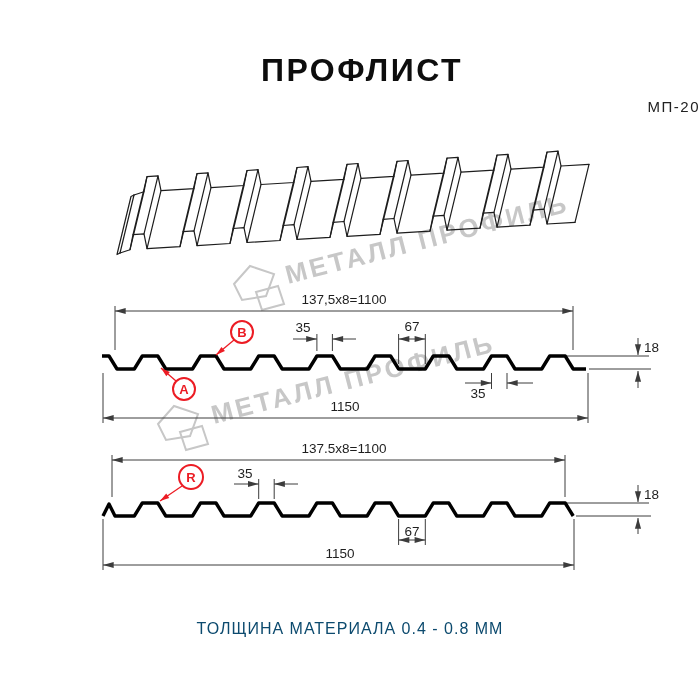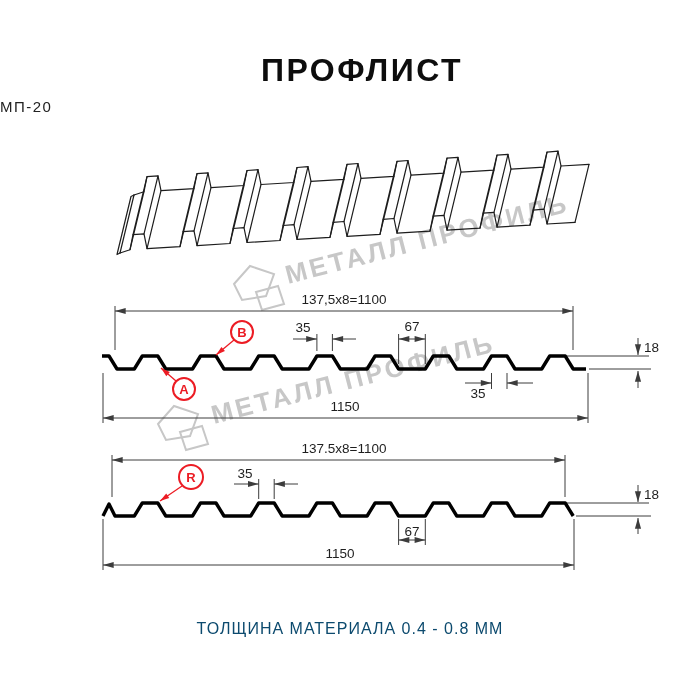--- a/index.html
+++ b/index.html
@@ -3,21 +3,21 @@
 <meta charset="utf-8">
 <style>
   html,body{margin:0;padding:0;background:#ffffff;}
   body{width:700px;height:700px;position:relative;font-family:"Liberation Sans",sans-serif;overflow:hidden;}
   .stage{position:absolute;inset:0;background:#fff;}
   .title{
     position:absolute;top:52px;left:12px;width:700px;text-align:center;
     font-size:32px;font-weight:bold;letter-spacing:2.5px;color:#0d0d0d;
   }
   .subtitle{
-    position:absolute;top:98px;left:0;width:700px;text-align:left;
+    position:absolute;top:98px;left:0;width:700px;text-align:right;
     font-size:15px;font-weight:normal;letter-spacing:1.5px;color:#222;
   }
   .footer{
     position:absolute;top:620px;left:0;width:700px;text-align:center;
     font-size:16px;font-weight:normal;letter-spacing:1px;color:#0c4a6e;
   }
   svg.art{position:absolute;top:0;left:0;}
   .dimtxt{font-size:13.5px;fill:#1e1e1e;font-family:"Liberation Sans",sans-serif;}
   .redtxt{font-size:13px;font-weight:bold;fill:#ec1c24;font-family:"Liberation Sans",sans-serif;}
   .wmtxt{font-size:26px;font-weight:bold;fill:#c7c7c7;letter-spacing:3px;font-family:"Liberation Sans",sans-serif;}

